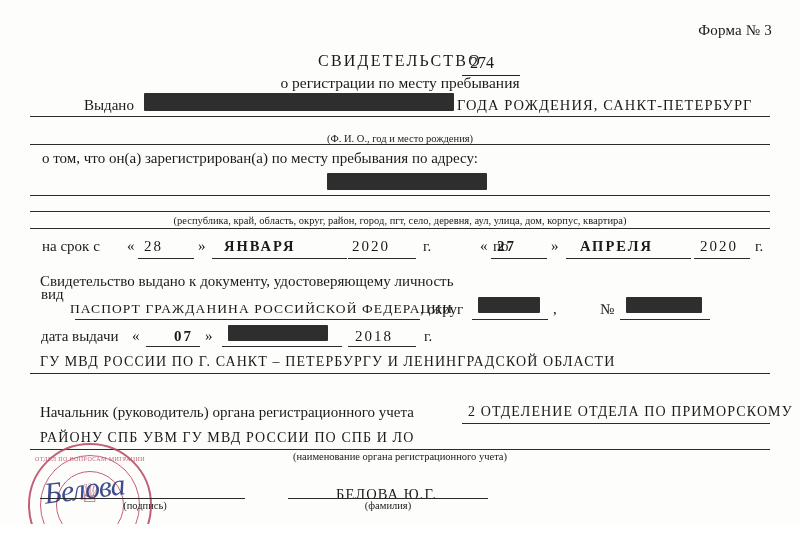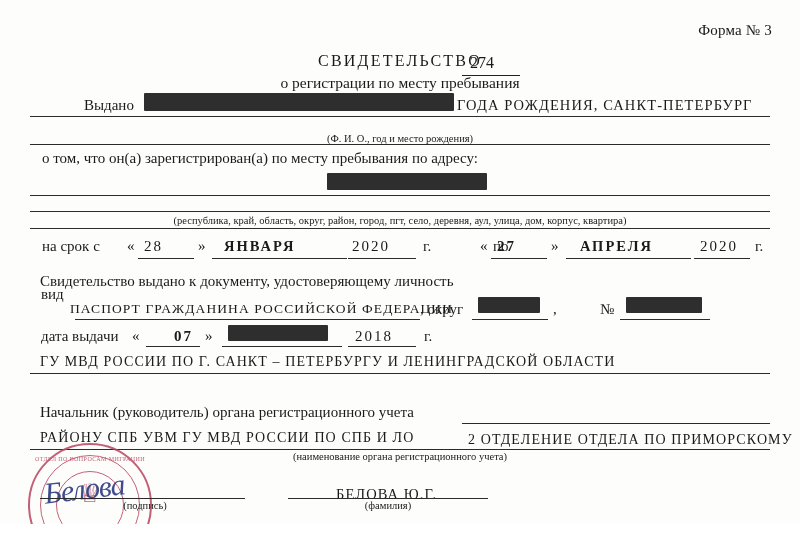--- a/index.html
+++ b/index.html
@@ -228,21 +228,21 @@
   <div class="redact" style="left:228px; top:325px; width:100px; height:16px;"></div>
   <div class="line" style="left:222px; top:346px; width:120px;"></div>
   <div class="t wide" style="left:355px; top:328px;">2018</div>
   <div class="line" style="left:348px; top:346px; width:68px;"></div>
   <div class="t" style="left:424px; top:328px;">г.</div>
 
   <div class="t spaced" style="left:40px; top:354px; font-size:14px;">ГУ  МВД  РОССИИ  ПО  Г. САНКТ – ПЕТЕРБУРГУ  И  ЛЕНИНГРАДСКОЙ ОБЛАСТИ</div>
   <div class="line" style="left:30px; top:373px; width:740px;"></div>
 
   <div class="t" style="left:40px; top:404px;">Начальник (руководитель) органа регистрационного учета</div>
-  <div class="t spaced" style="left:468px; top:404px; font-size:14px;margin-top:28px;">2 ОТДЕЛЕНИЕ ОТДЕЛА  ПО ПРИМОРСКОМУ</div>
+  <div class="t spaced" style="left:468px; top:404px; font-size:14px;">2 ОТДЕЛЕНИЕ ОТДЕЛА  ПО ПРИМОРСКОМУ</div>
   <div class="line" style="left:462px; top:423px; width:308px;"></div>
   <div class="t spaced" style="left:40px; top:430px; font-size:14px;">РАЙОНУ СПБ УВМ  ГУ  МВД  РОССИИ  ПО  СПБ  И  ЛО</div>
   <div class="line" style="left:30px; top:449px; width:740px;"></div>
   <div class="sm-center" style="left:0; top:451px; width:800px;">(наименование органа регистрационного учета)</div>
 
   <div class="stamp">
     <div class="stamp-inner"></div>
     <div class="stamp-inner2"></div>
     <div class="stamp-text-top">ОТДЕЛ ПО ВОПРОСАМ МИГРАЦИИ</div>
     <div class="stamp-eagle">♕</div>

